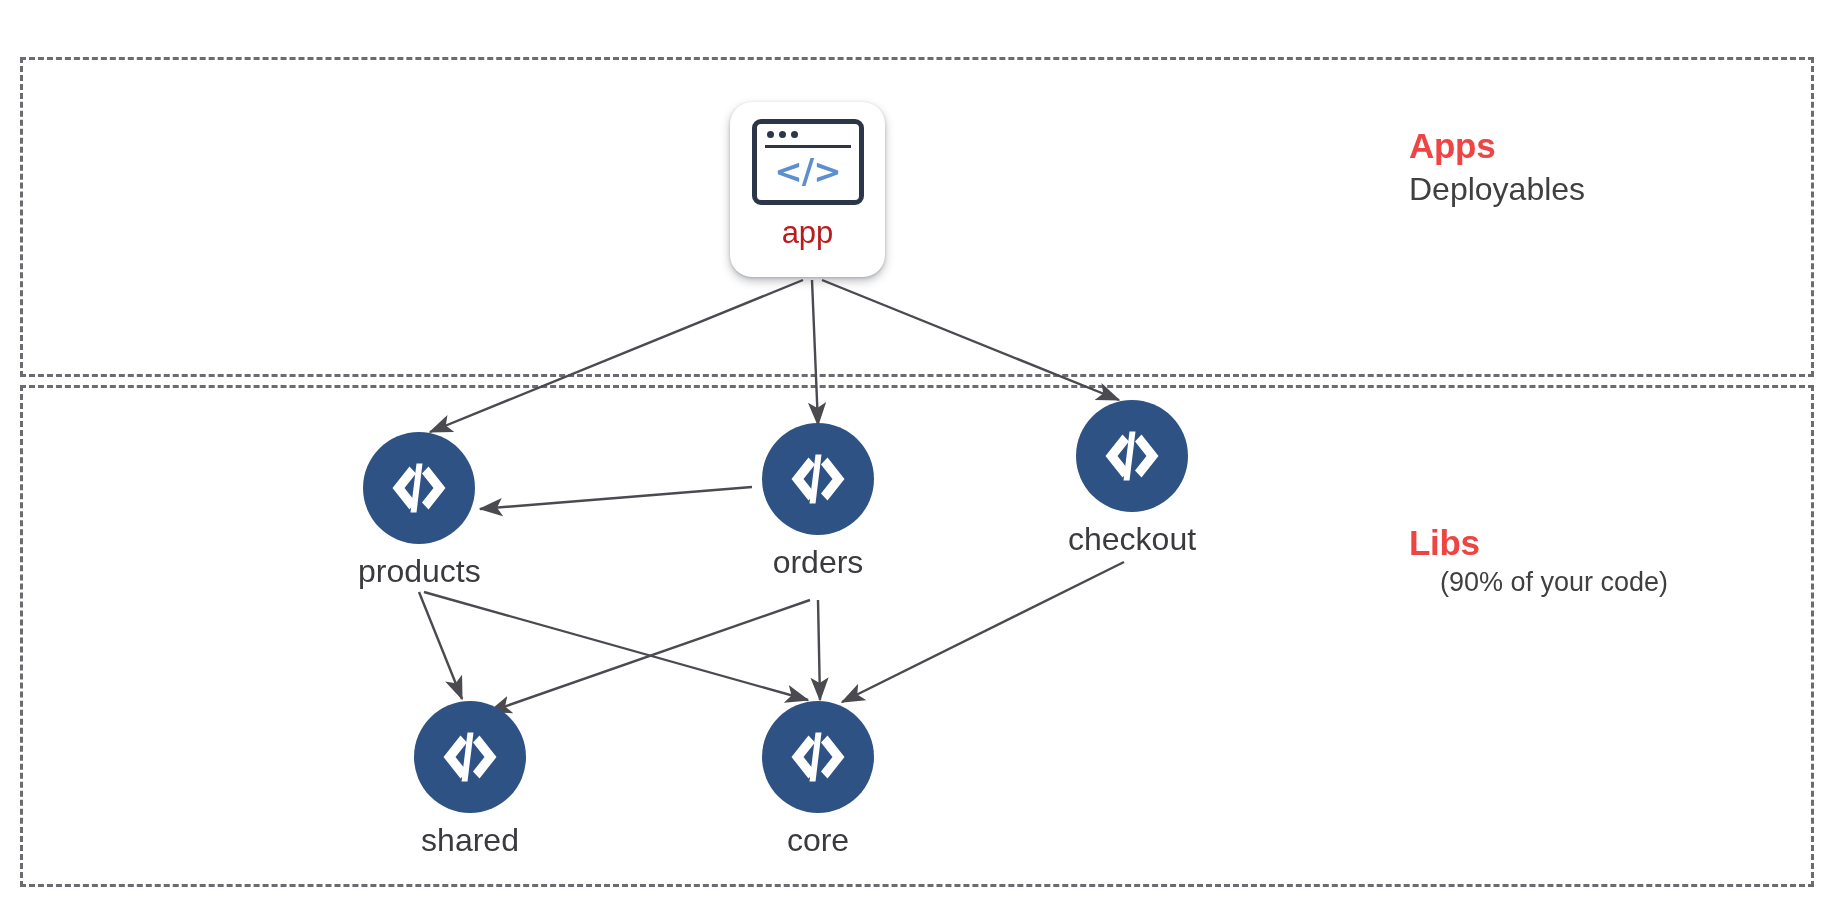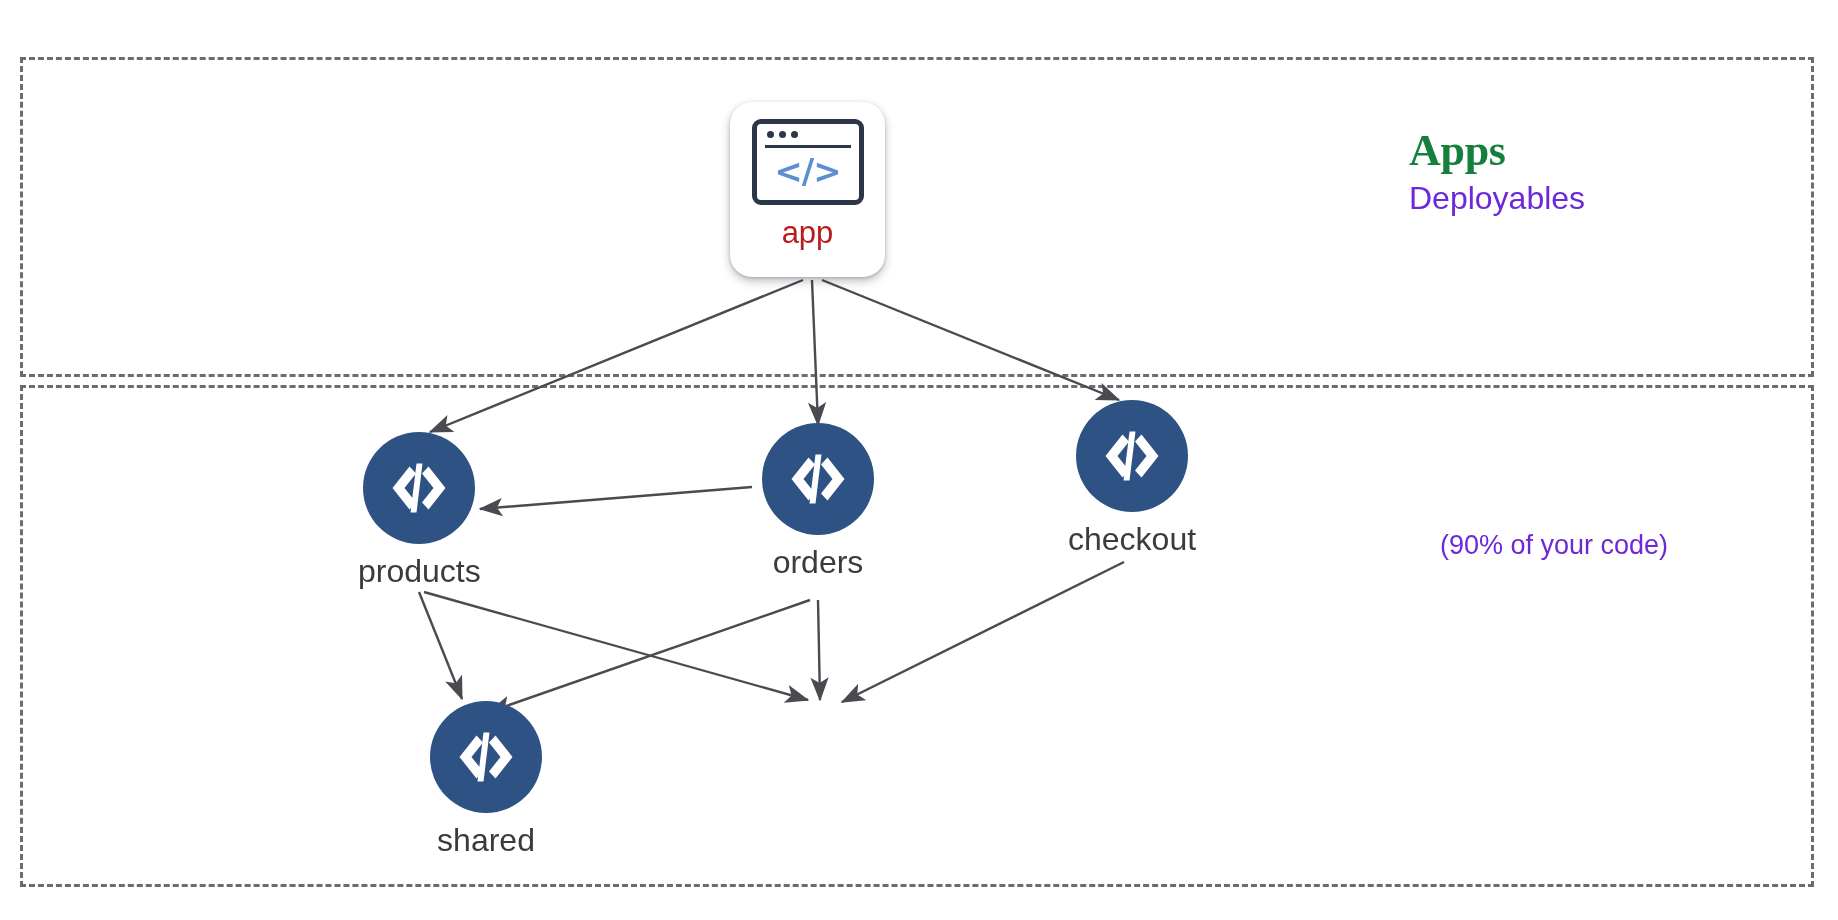--- a/index.html
+++ b/index.html
@@ -45,32 +45,31 @@
     height: 502px;
   }
 
   
   .zone-caption {
     position: absolute;
     color: #3c3c41;
     user-select: none;
   }
   .zone-caption .zc-title {
-    font-size: 44px;
+    font-size: 35px;
     font-weight: bold;
     line-height: 1.05;
     letter-spacing: -0.3px;
-    color: #15803d;
-    font-family: Liberation Serif, serif;
+    color: #ef4444;
   }
   .zone-caption .zc-sub {
     font-size: 32px;
     font-weight: normal;
     line-height: 1.25;
-    color: #6d28d9;
+    color: #404040;
     margin-top: 4px;
   }
   .zone-caption.small .zc-sub {
     font-size: 27px;
     margin-left: 31px;
   }
   #caption-apps {
     left: 1409px;
     top: 128px;
   }
@@ -190,20 +189,21 @@
 
   <div class="zone" id="zone-apps"></div>
   <div class="zone" id="zone-libs"></div>
 
   <div class="zone-caption" id="caption-apps">
     <div class="zc-title">Apps</div>
     <div class="zc-sub">Deployables</div>
   </div>
 
   <div class="zone-caption small" id="caption-libs">
+    <div class="zc-title">Libs</div>
     <div class="zc-sub">(90% of your code)</div>
   </div>
 
   <svg id="edges" viewBox="0 0 1838 920" width="1838" height="920" xmlns="http://www.w3.org/2000/svg">
     <defs>
       <marker id="ah" markerWidth="11" markerHeight="11" refX="9.4" refY="4.0" orient="auto" markerUnits="strokeWidth">
         <path d="M0,0.2 L10,4.0 L0,7.8 L2.3,4.0 Z" fill="#4a4a50"></path>
       </marker>
     </defs>
 
@@ -268,25 +268,35 @@
     <div class="lib-circle" style="width:112px;height:112px;">
       <svg width="68" height="52" viewBox="0 0 68 52">
         <path d="M24.5,4.5 L7.5,26 L24.5,47.5 L31,40.5 L19.5,26 L31,11.5 Z" fill="#ffffff"></path>
         <path d="M43.5,4.5 L60.5,26 L43.5,47.5 L37,40.5 L48.5,26 L37,11.5 Z" fill="#ffffff"></path>
         <path d="M37.5,1.5 L31.5,50.5 L25.5,50.5 L31.5,1.5 Z" fill="#ffffff"></path>
       </svg>
     </div>
     <div class="lib-label">checkout</div>
   </div>
 
-  <div class="lib-node" style="left:430px; top:701px;">
+  <div class="lib-node" style="left:414px; top:701px;">
     <div class="lib-circle" style="width:112px;height:112px;">
       <svg width="68" height="52" viewBox="0 0 68 52">
         <path d="M24.5,4.5 L7.5,26 L24.5,47.5 L31,40.5 L19.5,26 L31,11.5 Z" fill="#ffffff"></path>
         <path d="M43.5,4.5 L60.5,26 L43.5,47.5 L37,40.5 L48.5,26 L37,11.5 Z" fill="#ffffff"></path>
         <path d="M37.5,1.5 L31.5,50.5 L25.5,50.5 L31.5,1.5 Z" fill="#ffffff"></path>
       </svg>
     </div>
     <div class="lib-label">shared</div>
   </div>
 
+  <div class="lib-node" style="left:762px; top:701px;">
+    <div class="lib-circle" style="width:112px;height:112px;">
+      <svg width="68" height="52" viewBox="0 0 68 52">
+        <path d="M24.5,4.5 L7.5,26 L24.5,47.5 L31,40.5 L19.5,26 L31,11.5 Z" fill="#ffffff"></path>
+        <path d="M43.5,4.5 L60.5,26 L43.5,47.5 L37,40.5 L48.5,26 L37,11.5 Z" fill="#ffffff"></path>
+        <path d="M37.5,1.5 L31.5,50.5 L25.5,50.5 L31.5,1.5 Z" fill="#ffffff"></path>
+      </svg>
+    </div>
+    <div class="lib-label">core</div>
+  </div>
 
 </div>
 
 </body></html>

